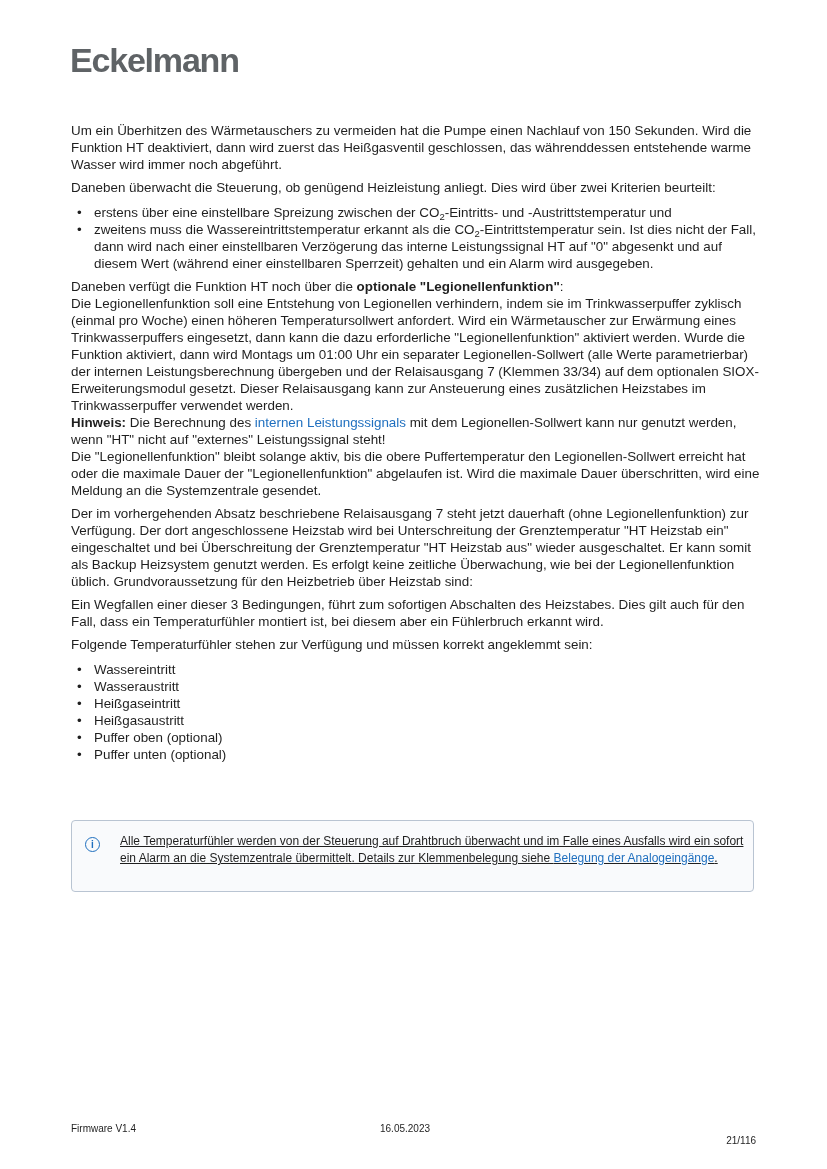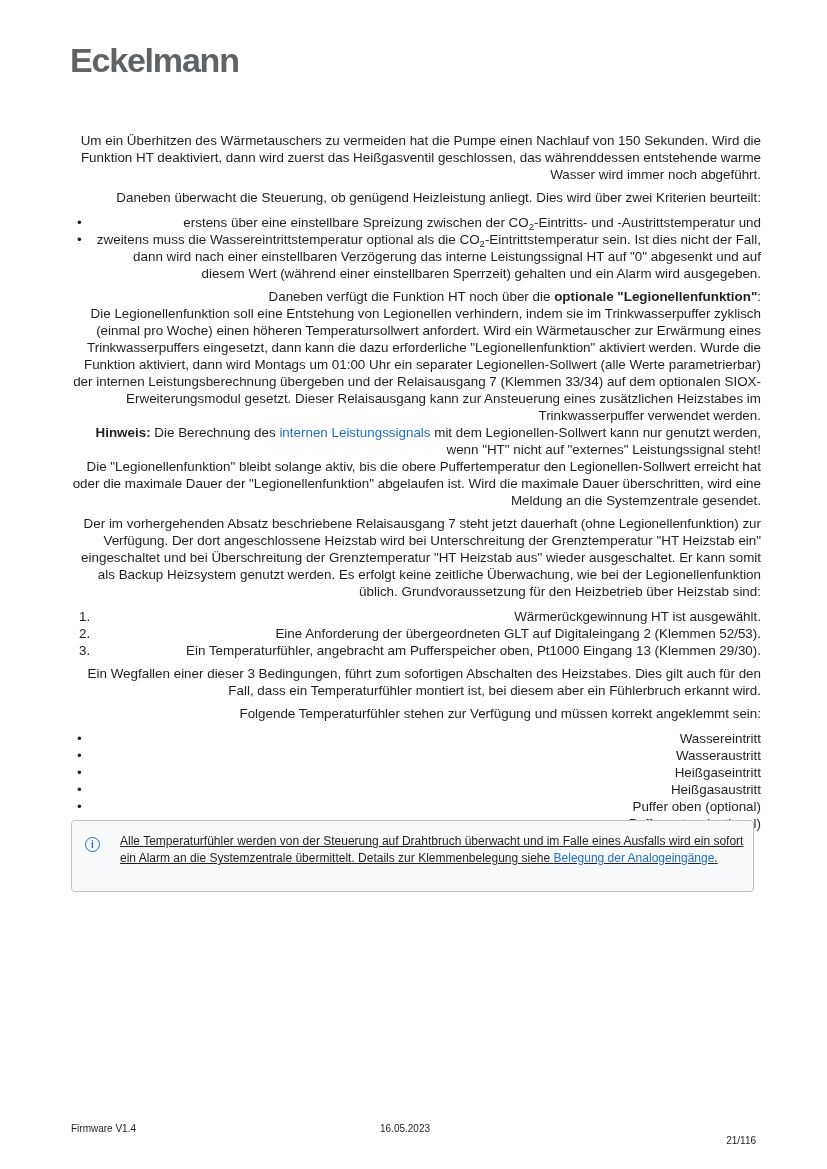--- a/index.html
+++ b/index.html
@@ -1,20 +1,20 @@
 <!DOCTYPE html>
 <html><head>
 <meta charset="utf-8">
 <style>
   html, body { margin: 0; padding: 0; background: #ffffff; }
   body { width: 827px; height: 1169px; position: relative; overflow: hidden;
          font-family: "Liberation Sans", sans-serif; color: #1f1f1f; }
   .logo { position: absolute; left: 70px; top: 40px; font-family: "Liberation Sans", sans-serif;
           font-weight: bold; font-size: 34px; color: #5f6366; letter-spacing: -1.2px; line-height: 40px; text-align: center; }
-  .content { position: absolute; left: 71px; top: 132px; width: 690px; font-size: 13.4px; line-height: 17px; text-align: right; }
+  .content { position: absolute; left: 71px; top: 122px; width: 690px; font-size: 13.4px; line-height: 17px; }
   p { margin: 0 0 6px 0; }
   ul, ol { margin: 8px 0 6px 0; padding-left: 23px; }
   ul { list-style: none; }
   ul li { position: relative; }
   ul li::before { content: "•"; position: absolute; left: -17px; top: 0; }
   ol li { padding-left: 3px; }
   .bold { font-weight: bold; }
   a.link { color: #1f6fbf; text-decoration: none; }
   sub { font-size: 9.5px; vertical-align: -3px; line-height: 0; }
   .infobox { position: absolute; left: 71px; top: 820px; width: 683px; height: 72px;
@@ -28,34 +28,29 @@
 </head>
 <body>
 
 <div class="logo">Eckelmann</div>
 
 <div class="content">
   <p>Um ein Überhitzen des Wärmetauschers zu vermeiden hat die Pumpe einen Nachlauf von 150 Sekunden. Wird die Funktion HT deaktiviert, dann wird zuerst das Heißgasventil geschlossen, das währenddessen entstehende warme Wasser wird immer noch abgeführt.</p>
   <p>Daneben überwacht die Steuerung, ob genügend Heizleistung anliegt. Dies wird über zwei Kriterien beurteilt:</p>
   <ul>
     <li><span>erstens über eine einstellbare Spreizung zwischen der CO</span><sub>2</sub><span>-Eintritts- und -Austrittstemperatur und</span></li>
-    <li><span>zweitens muss die Wassereintrittstemperatur optional als die CO</span><sub>2</sub><span>-Eintrittstemperatur sein. Ist dies nicht der Fall, dann wird nach einer einstellbaren Verzögerung das interne Leistungssignal HT auf "0" abgesenkt und auf diesem Wert (während einer einstellbaren Sperrzeit) gehalten und ein Alarm wird ausgegeben.</span></li>
+    <li><span>zweitens muss die Wassereintrittstemperatur erkannt als die CO</span><sub>2</sub><span>-Eintrittstemperatur sein. Ist dies nicht der Fall, dann wird nach einer einstellbaren Verzögerung das interne Leistungssignal HT auf "0" abgesenkt und auf diesem Wert (während einer einstellbaren Sperrzeit) gehalten und ein Alarm wird ausgegeben.</span></li>
   </ul>
   <p>
     <span>Daneben verfügt die Funktion HT noch über die </span><span class="bold">optionale "Legionellenfunktion"</span><span>:</span><br>
     <span>Die Legionellenfunktion soll eine Entstehung von Legionellen verhindern, indem sie im Trinkwasserpuffer zyklisch (einmal pro Woche) einen höheren Temperatursollwert anfordert. Wird ein Wärmetauscher zur Erwärmung eines Trinkwasserpuffers eingesetzt, dann kann die dazu erforderliche "Legionellenfunktion" aktiviert werden. Wurde die Funktion aktiviert, dann wird Montags um 01:00 Uhr ein separater Legionellen-Sollwert (alle Werte parametrierbar) der internen Leistungsberechnung übergeben und der Relaisausgang 7 (Klemmen 33/34) auf dem optionalen SIOX-Erweiterungsmodul gesetzt. Dieser Relaisausgang kann zur Ansteuerung eines zusätzlichen Heizstabes im Trinkwasserpuffer verwendet werden.</span><br>
     <span class="bold">Hinweis:</span><span> Die Berechnung des </span><a class="link">internen Leistungssignals</a><span> mit dem Legionellen-Sollwert kann nur genutzt werden, wenn "HT" nicht auf "externes" Leistungssignal steht!</span><br>
     <span>Die "Legionellenfunktion" bleibt solange aktiv, bis die obere Puffertemperatur den Legionellen-Sollwert erreicht hat oder die maximale Dauer der "Legionellenfunktion" abgelaufen ist. Wird die maximale Dauer überschritten, wird eine Meldung an die Systemzentrale gesendet.</span>
   </p>
   <p>Der im vorhergehenden Absatz beschriebene Relaisausgang 7 steht jetzt dauerhaft (ohne Legionellenfunktion) zur Verfügung. Der dort angeschlossene Heizstab wird bei Unterschreitung der Grenztemperatur "HT Heizstab ein" eingeschaltet und bei Überschreitung der Grenztemperatur "HT Heizstab aus" wieder ausgeschaltet. Er kann somit als Backup Heizsystem genutzt werden. Es erfolgt keine zeitliche Überwachung, wie bei der Legionellenfunktion üblich. Grundvoraussetzung für den Heizbetrieb über Heizstab sind:</p>
-  <ol>
-    <li>Wärmerückgewinnung HT ist ausgewählt.</li>
-    <li>Eine Anforderung der übergeordneten GLT auf Digitaleingang 2 (Klemmen 52/53).</li>
-    <li>Ein Temperaturfühler, angebracht am Pufferspeicher oben, Pt1000 Eingang 13 (Klemmen 29/30).</li>
-  </ol>
   <p>Ein Wegfallen einer dieser 3 Bedingungen, führt zum sofortigen Abschalten des Heizstabes. Dies gilt auch für den Fall, dass ein Temperaturfühler montiert ist, bei diesem aber ein Fühlerbruch erkannt wird.</p>
   <p>Folgende Temperaturfühler stehen zur Verfügung und müssen korrekt angeklemmt sein:</p>
   <ul>
     <li>Wassereintritt</li>
     <li>Wasseraustritt</li>
     <li>Heißgaseintritt</li>
     <li>Heißgasaustritt</li>
     <li>Puffer oben (optional)</li>
     <li>Puffer unten (optional)</li>
   </ul>

